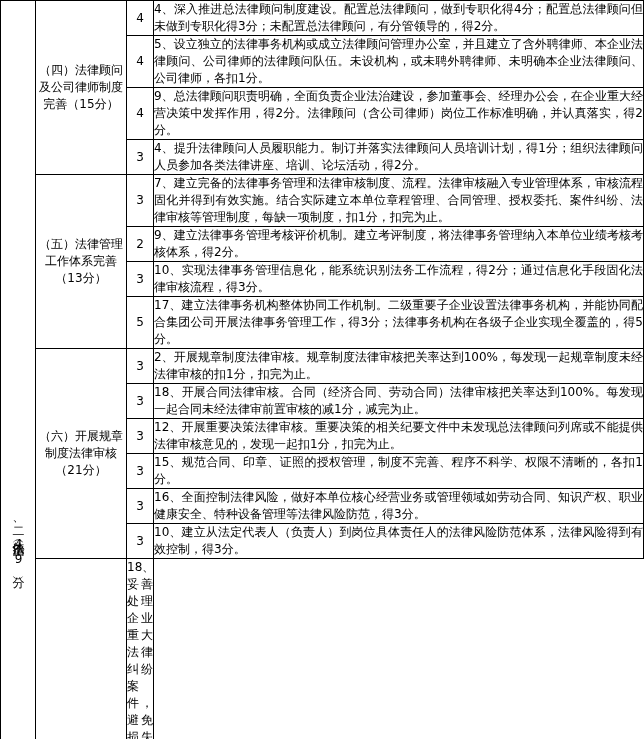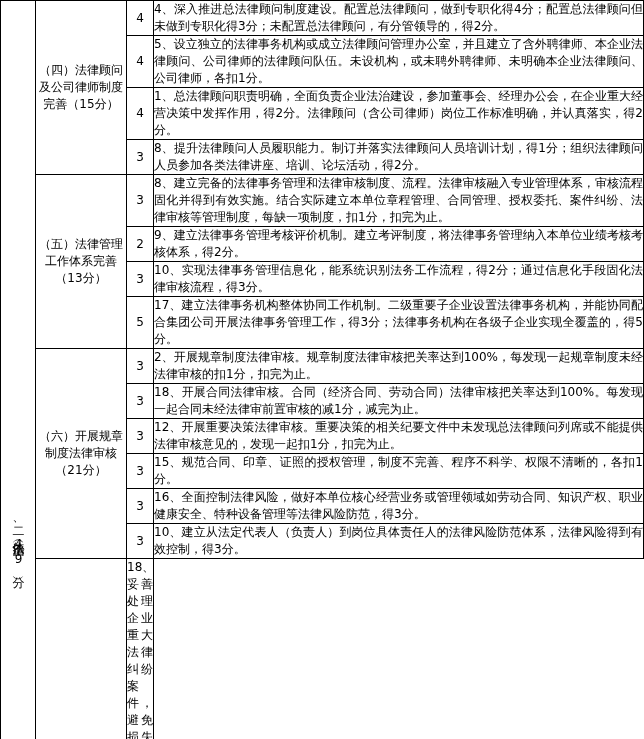--- a/index.html
+++ b/index.html
@@ -86,41 +86,41 @@
       </td>
       <td class="col-content">
         <span class="cell-text">5、设立独立的法律事务机构或成立法律顾问管理办公室，并且建立了含外聘律师、本企业法律顾问、公司律师的法律顾问队伍。未设机构，或未聘外聘律师、未明确本企业法律顾问、公司律师，各扣1分。</span>
       </td>
     </tr>
     <tr>
       <td class="col-score">
         <span class="cell-text">4</span>
       </td>
       <td class="col-content">
-        <span class="cell-text">1、总法律顾问职责明确，全面负责企业法治建设，参加董事会、经理办公会，在企业重大经营决策中发挥作用，得2分。法律顾问（含公司律师）岗位工作标准明确，并认真落实，得2分。</span>
-      </td>
-    </tr>
-    <tr>
-      <td class="col-score">
-        <span class="cell-text">3</span>
-      </td>
-      <td class="col-content">
-        <span class="cell-text">8、提升法律顾问人员履职能力。制订并落实法律顾问人员培训计划，得1分；组织法律顾问人员参加各类法律讲座、培训、论坛活动，得2分。</span>
+        <span class="cell-text">9、总法律顾问职责明确，全面负责企业法治建设，参加董事会、经理办公会，在企业重大经营决策中发挥作用，得2分。法律顾问（含公司律师）岗位工作标准明确，并认真落实，得2分。</span>
+      </td>
+    </tr>
+    <tr>
+      <td class="col-score">
+        <span class="cell-text">3</span>
+      </td>
+      <td class="col-content">
+        <span class="cell-text">4、提升法律顾问人员履职能力。制订并落实法律顾问人员培训计划，得1分；组织法律顾问人员参加各类法律讲座、培训、论坛活动，得2分。</span>
       </td>
     </tr>
 
     <tr>
       <td class="col-subcategory" rowspan="4">
         <span class="cell-text">（五）法律管理工作体系完善（13分）</span>
       </td>
       <td class="col-score">
         <span class="cell-text">3</span>
       </td>
       <td class="col-content">
-        <span class="cell-text">8、建立完备的法律事务管理和法律审核制度、流程。法律审核融入专业管理体系，审核流程固化并得到有效实施。结合实际建立本单位章程管理、合同管理、授权委托、案件纠纷、法律审核等管理制度，每缺一项制度，扣1分，扣完为止。</span>
+        <span class="cell-text">7、建立完备的法律事务管理和法律审核制度、流程。法律审核融入专业管理体系，审核流程固化并得到有效实施。结合实际建立本单位章程管理、合同管理、授权委托、案件纠纷、法律审核等管理制度，每缺一项制度，扣1分，扣完为止。</span>
       </td>
     </tr>
     <tr>
       <td class="col-score">
         <span class="cell-text">2</span>
       </td>
       <td class="col-content">
         <span class="cell-text">9、建立法律事务管理考核评价机制。建立考评制度，将法律事务管理纳入本单位业绩考核考核体系，得2分。</span>
       </td>
     </tr>

